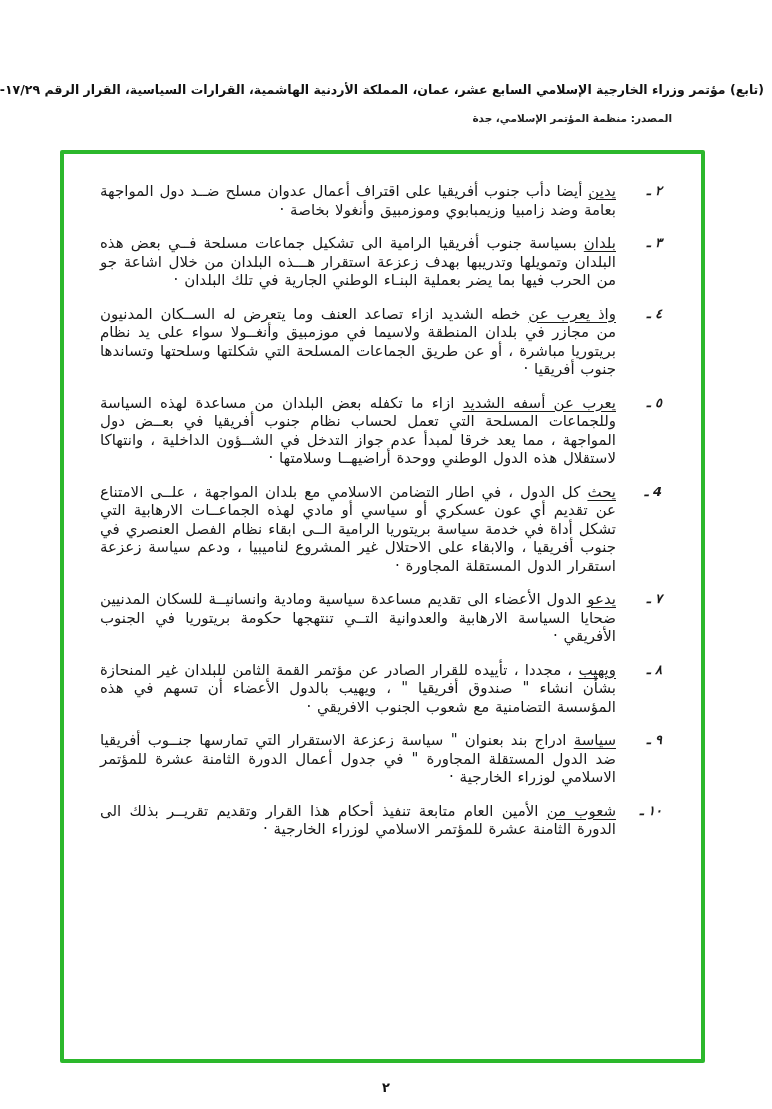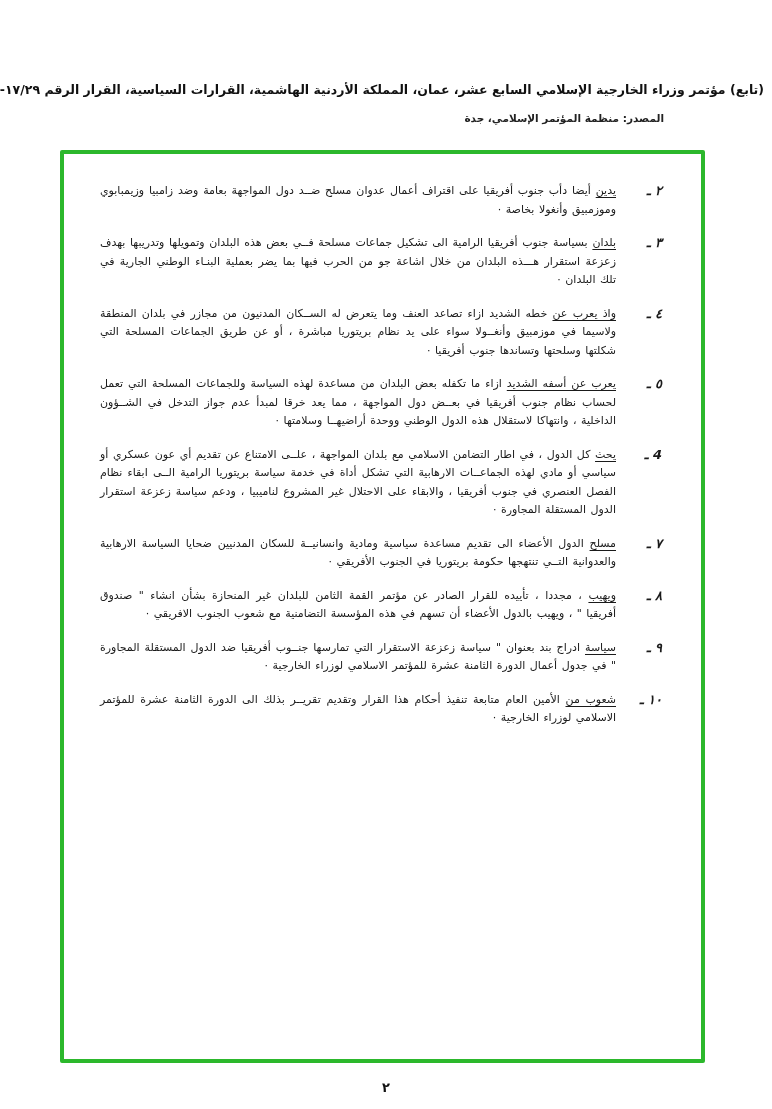--- a/index.html
+++ b/index.html
@@ -24,21 +24,21 @@
     text-align: right;
     font-size: 12.5px;
     font-weight: bold;
     letter-spacing: 0;
     white-space: nowrap;
     color: #111;
   }
   .doc-source {
     position: absolute;
     top: 112px;
-    right: 108px;
+    right: 100px;
     font-size: 10.5px;
     font-weight: bold;
     color: #222;
   }
   .annotation-frame {
     position: absolute;
     left: 60px;
     top: 150px;
     width: 645px;
     height: 913px;
@@ -63,21 +63,21 @@
     flex: 0 0 46px;
     font-size: 13px;
     font-weight: bold;
     padding-top: 1px;
     white-space: nowrap;
     color: #1a1a1a;
     font-style: italic;
   }
   .clause-text {
     flex: 1 1 auto;
-    font-size: 11px;
+    font-size: 15px;
     line-height: 18.5px;
     text-align: justify;
     color: #1a1a1a;
     word-spacing: 1px;
   }
   .clause-lead {
     text-decoration: underline;
     text-underline-offset: 3px;
   }
   .page-footer {
@@ -121,21 +121,21 @@
     <div class="clause-text"><span class="clause-lead">يعرب عن أسفه الشديد</span><span> ازاء ما تكفله بعض البلدان من مساعدة لهذه السياسة وللجماعات المسلحة التي تعمل لحساب نظام جنوب أفريقيا في بعــض دول المواجهة ، مما يعد خرقا لمبدأ عدم جواز التدخل في الشــؤون الداخلية ، وانتهاكا لاستقلال هذه الدول الوطني ووحدة أراضيهــا وسلامتها ·</span></div>
   </div>
 
   <div class="clause">
     <div class="clause-num">4 ـ</div>
     <div class="clause-text"><span class="clause-lead">يحث</span><span> كل الدول ، في اطار التضامن الاسلامي مع بلدان المواجهة ، علــى الامتناع عن تقديم أي عون عسكري أو سياسي أو مادي لهذه الجماعــات الارهابية التي تشكل أداة في خدمة سياسة بريتوريا الرامية الــى ابقاء نظام الفصل العنصري في جنوب أفريقيا ، والابقاء على الاحتلال غير المشروع لناميبيا ، ودعم سياسة زعزعة استقرار الدول المستقلة المجاورة ·</span></div>
   </div>
 
   <div class="clause">
     <div class="clause-num">٧ ـ</div>
-    <div class="clause-text"><span class="clause-lead">مسلح</span><span> الدول الأعضاء الى تقديم مساعدة سياسية ومادية وانسانيــة للسكان المدنيين ضحايا السياسة الارهابية والعدوانية التــي تنتهجها حكومة بريتوريا في الجنوب الأفريقي ·</span></div>
+    <div class="clause-text"><span class="clause-lead">يدعو</span><span> الدول الأعضاء الى تقديم مساعدة سياسية ومادية وانسانيــة للسكان المدنيين ضحايا السياسة الارهابية والعدوانية التــي تنتهجها حكومة بريتوريا في الجنوب الأفريقي ·</span></div>
   </div>
 
   <div class="clause">
     <div class="clause-num">٨ ـ</div>
     <div class="clause-text"><span class="clause-lead">ويهيب</span><span> ، مجددا ، تأييده للقرار الصادر عن مؤتمر القمة الثامن للبلدان غير المنحازة بشأن انشاء " صندوق أفريقيا " ، ويهيب بالدول الأعضاء أن تسهم في هذه المؤسسة التضامنية مع شعوب الجنوب الافريقي ·</span></div>
   </div>
 
   <div class="clause">
     <div class="clause-num">٩ ـ</div>
     <div class="clause-text"><span class="clause-lead">سياسة</span><span> ادراج بند بعنوان " سياسة زعزعة الاستقرار التي تمارسها جنــوب أفريقيا ضد الدول المستقلة المجاورة " في جدول أعمال الدورة الثامنة عشرة للمؤتمر الاسلامي لوزراء الخارجية ·</span></div>

